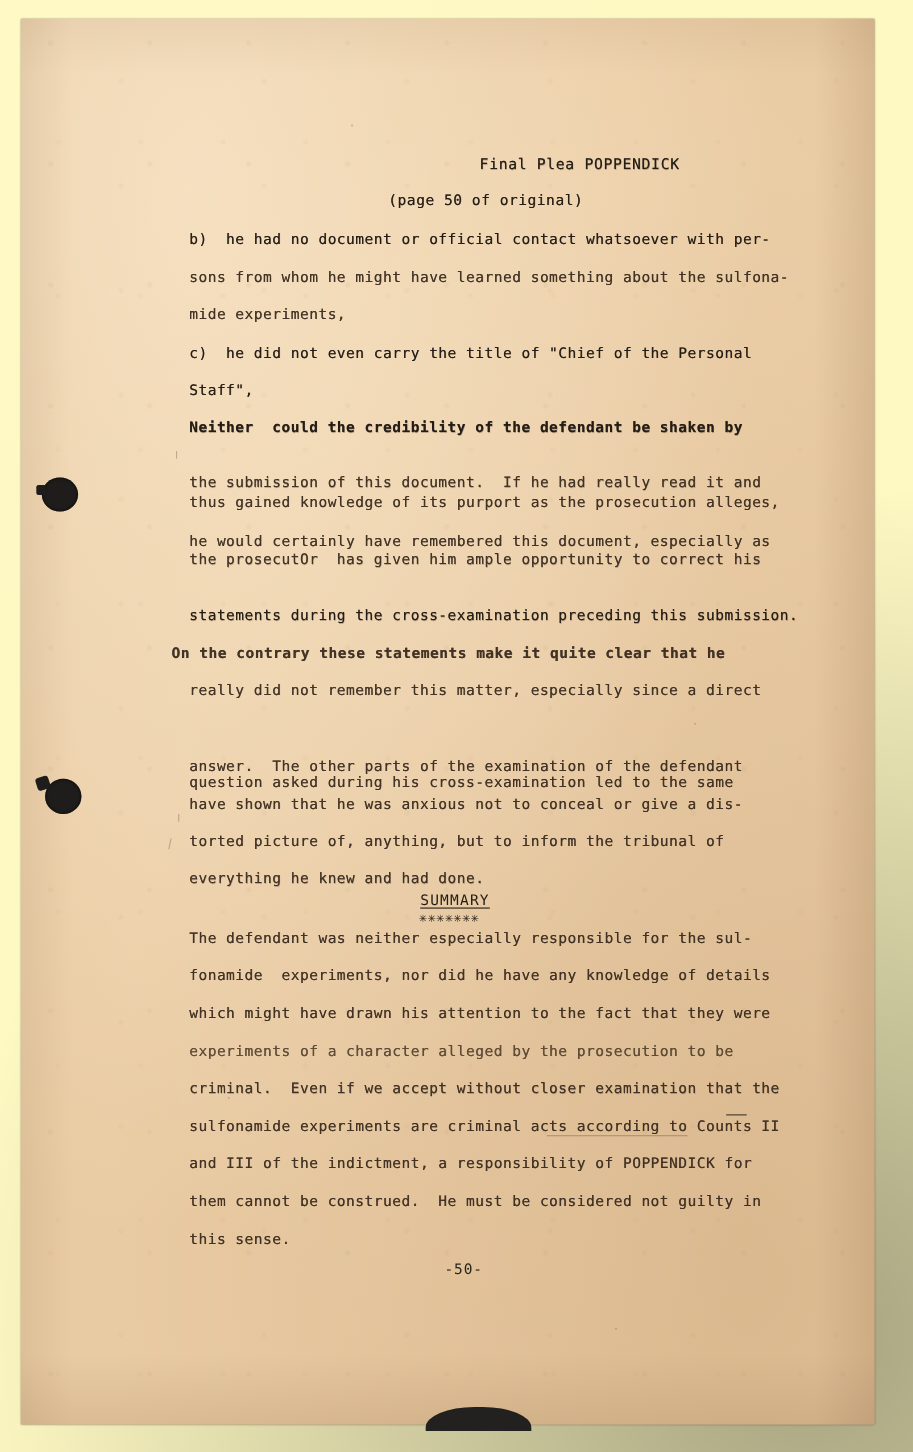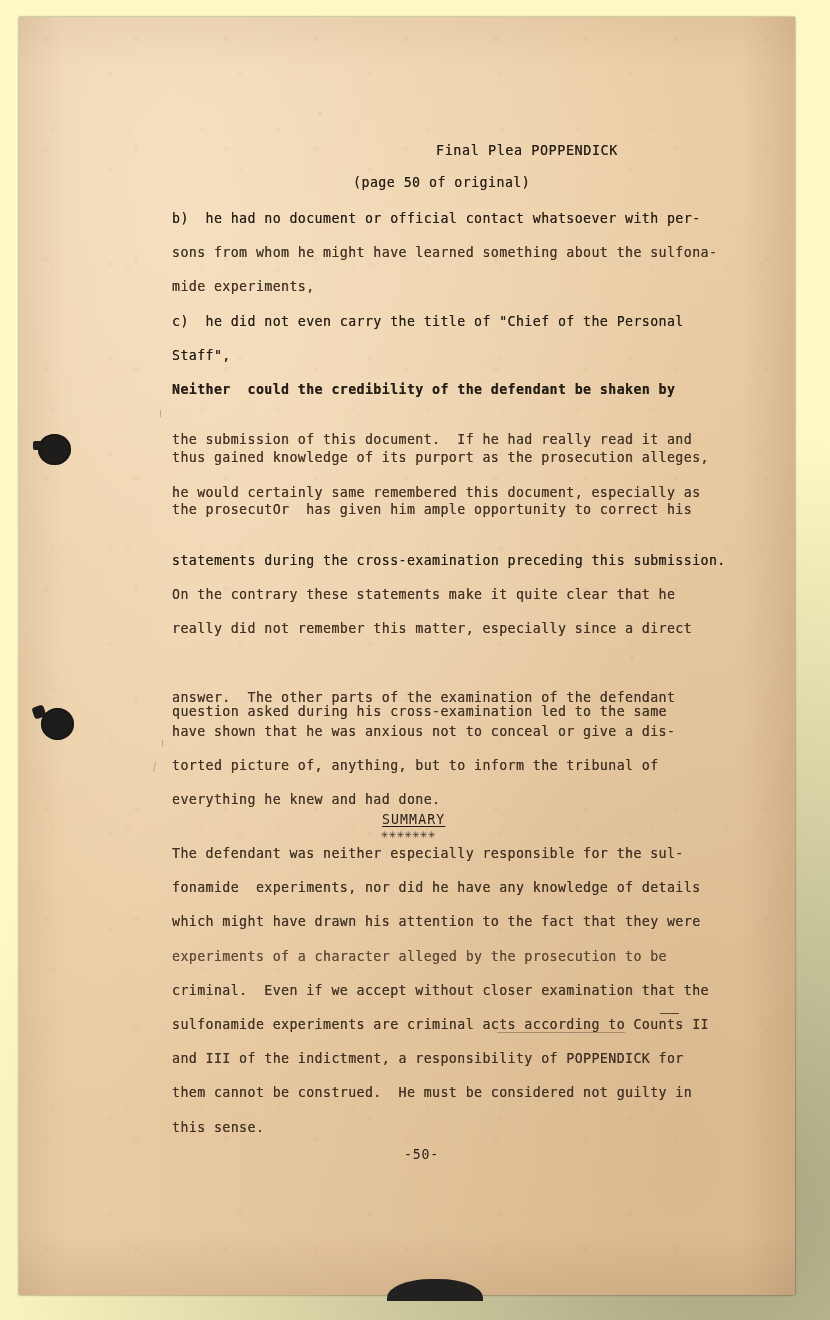--- a/index.html
+++ b/index.html
@@ -237,24 +237,24 @@
 
     <div id="body-lines">
         <div class="tline ink-dark" style="left: 172px; top: 212px;">b)  he had no document or official contact whatsoever with per-</div>
         <div class="tline ink-mid" style="left: 172px; top: 246.2px;">sons from whom he might have learned something about the sulfona-</div>
         <div class="tline ink-mid" style="left: 172px; top: 280.4px;">mide experiments,</div>
         <div class="tline ink-dark" style="left: 172px; top: 314.6px;">c)  he did not even carry the title of "Chief of the Personal</div>
         <div class="tline ink-dark" style="left: 172px; top: 348.8px;">Staff",</div>
         <div class="tline ink-dark" style="left: 172px; top: 383px; font-weight: bold;">Neither  could the credibility of the defendant be shaken by</div>
         <div class="tline ink-mid" style="left: 172px; top: 417.2px; margin-top: 16px;">the submission of this document.  If he had really read it and</div>
         <div class="tline ink-mid" style="left: 172px; top: 451.4px;">thus gained knowledge of its purport as the prosecution alleges,</div>
-        <div class="tline ink-mid" style="left: 172px; top: 485.6px;">he would certainly same remembered this document, especially as</div>
+        <div class="tline ink-mid" style="left: 172px; top: 485.6px;">he would certainly have remembered this document, especially as</div>
         <div class="tline ink-mid" style="left: 172px; top: 503px;">the prosecutOr  has given him ample opportunity to correct his</div>
         <div class="tline ink-dark" style="left: 172px; top: 554px;">statements during the cross-examination preceding this submission.</div>
-        <div class="tline ink-mid" style="left: 172px; top: 588.2px;">On the contrary these statements make it quite clear that he</div>
+        <div class="tline ink-mid" style="left: 156px; top: 588.2px; font-weight: bold;">On the contrary these statements make it quite clear that he</div>
         <div class="tline ink-mid" style="left: 172px; top: 622.4px;">really did not remember this matter, especially since a direct</div>
         <div class="tline ink-mid" style="left: 172px; top: 656.6px; margin-top: 48px;">question asked during his cross-examination led to the same</div>
         <div class="tline ink-mid" style="left: 172px; top: 690.8px;">answer.  The other parts of the examination of the defendant</div>
         <div class="tline ink-mid" style="left: 172px; top: 725px;">have shown that he was anxious not to conceal or give a dis-</div>
         <div class="tline ink-mid" style="left: 172px; top: 759.2px;">torted picture of, anything, but to inform the tribunal of</div>
         <div class="tline ink-mid" style="left: 172px; top: 793.4px;">everything he knew and had done.</div>
       </div>
 
     <div id="summary-heading">SUMMARY</div>
 

